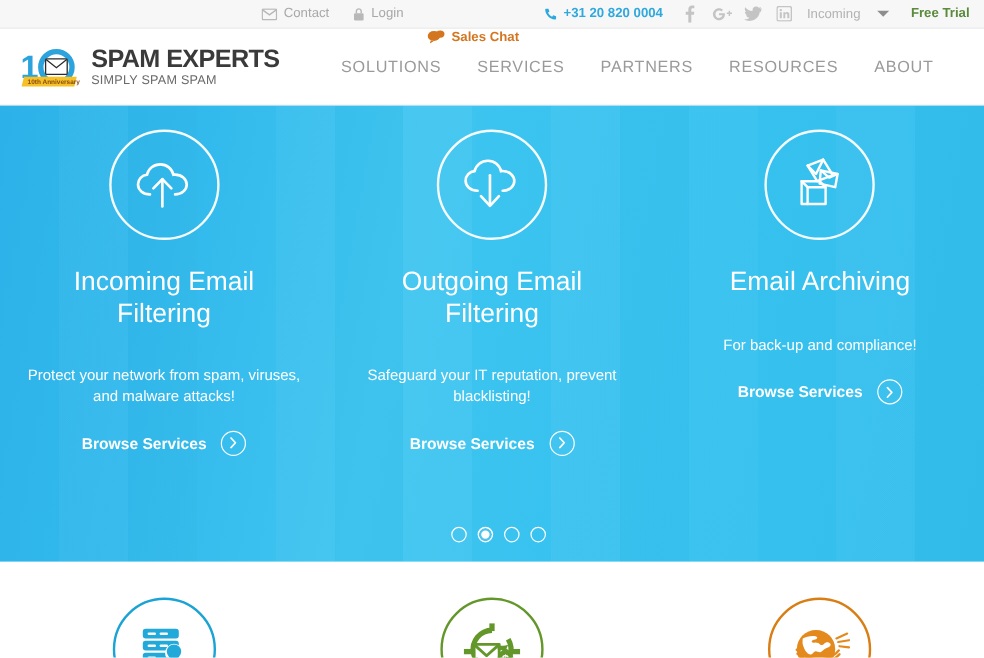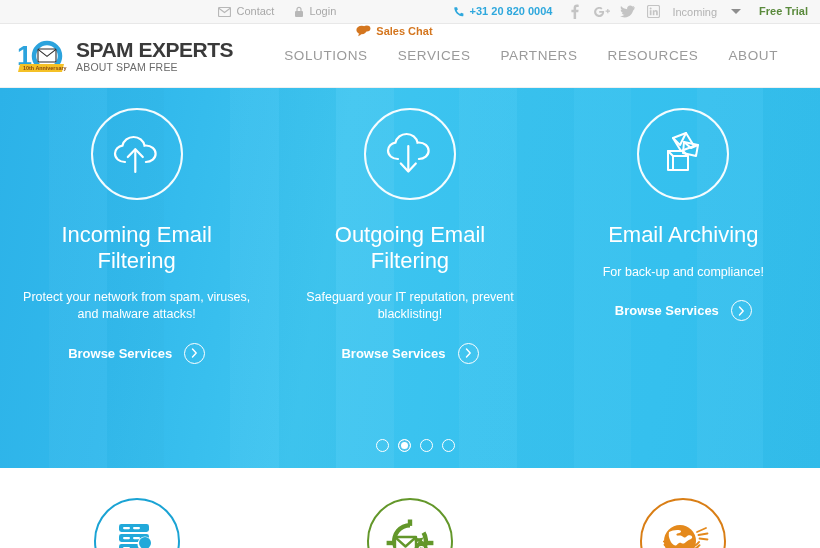--- a/index.html
+++ b/index.html
@@ -136,21 +136,21 @@
     font-size: 22px;
     font-weight: 400;
     line-height: 1.16;
     margin: 0 0 16px 0;
     color: #ffffff;
     max-width: 230px;
   }
   .hero-p {
     font-size: 12.5px;
     line-height: 1.35;
-    margin: 0 0 20px 0;
+    margin: 16px 0 20px 0;
     color: #ffffff;
     max-width: 250px;
   }
   .hero-cta {
     display: inline-flex;
     align-items: center;
     gap: 12px;
     font-size: 13px;
     font-weight: bold;
     color: #ffffff;
@@ -285,21 +285,21 @@
         <text x="1" y="29" font-family="Liberation Sans, sans-serif" font-size="27" font-weight="bold" fill="#2ca3dd">1</text>
         <circle cx="31" cy="20" r="13" fill="none" stroke="#2ca3dd" stroke-width="4.5"></circle>
         <rect x="22" y="13" width="18" height="13" rx="1" fill="#ffffff" stroke="#2b2b2b" stroke-width="1.1"></rect>
         <path d="M22.4 13.6 L31 20.4 L39.6 13.6" fill="none" stroke="#2b2b2b" stroke-width="1.1"></path>
         <path d="M4 28 L48 28 L46 36 L2 36 Z" fill="#f5c126"></path>
         <text x="7" y="34" font-family="Liberation Sans, sans-serif" font-size="5.4" font-weight="bold" fill="#8a4b12">10th Anniversary</text>
       </svg>
     </span>
     <span class="logo-text">
       <span class="logo-title">SPAM EXPERTS</span>
-      <span class="logo-sub">ABOUT SPAM FREE</span>
+      <span class="logo-sub">SIMPLY SPAM SPAM</span>
     </span>
   </a>
 
   <nav class="nav">
     <a class="nav-item" style="text-decoration:none;">SOLUTIONS</a>
     <a class="nav-item" style="text-decoration:none;">SERVICES</a>
     <a class="nav-item" style="text-decoration:none;">PARTNERS</a>
     <a class="nav-item" style="text-decoration:none;">RESOURCES</a>
     <a class="nav-item" style="text-decoration:none;">ABOUT</a>
   </nav>

